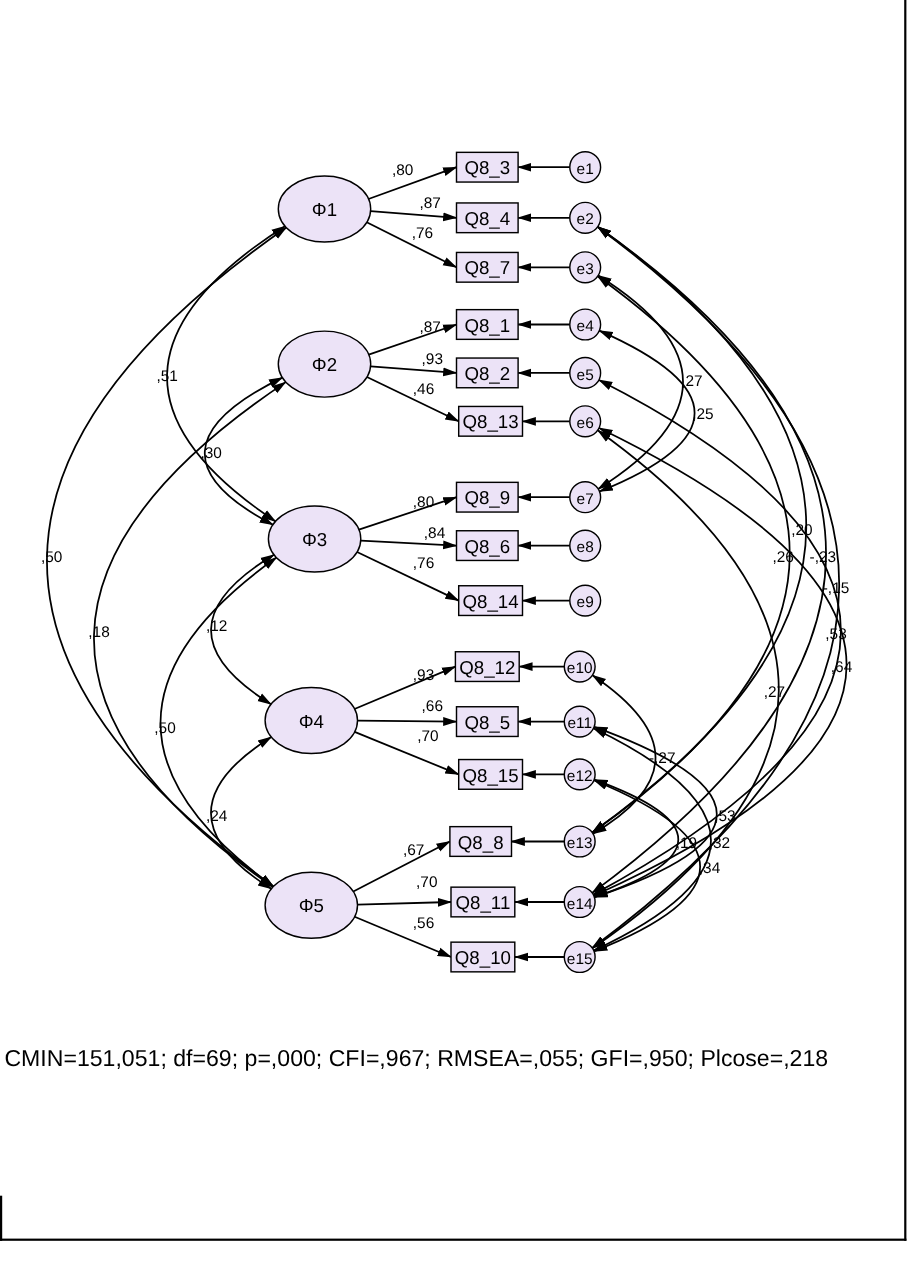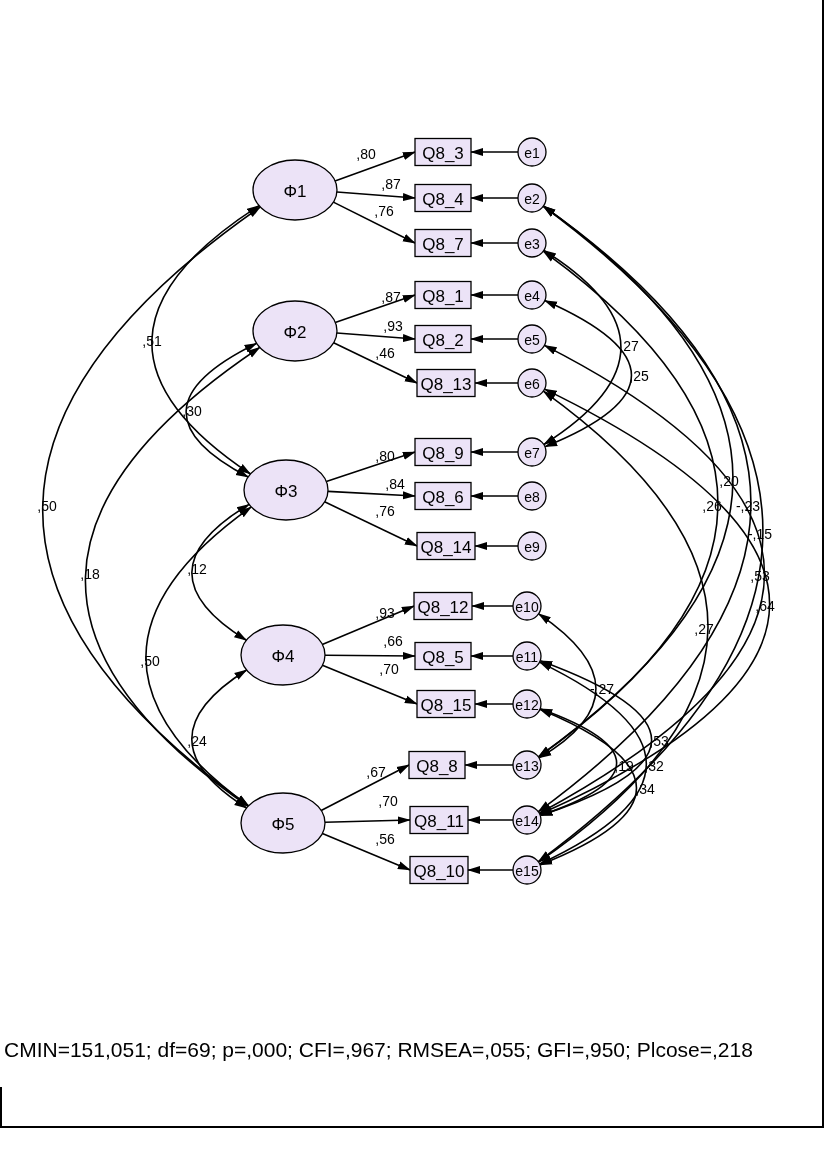--- a/index.html
+++ b/index.html
@@ -1,20 +1,20 @@
 <!DOCTYPE html>
 <html><head>
 <meta charset="utf-8">
 <style>
   html,body{margin:0;padding:0;background:#fff;}
   .page{position:relative;width:827px;height:1169px;background:#ffffff;
         font-family:"Liberation Sans",sans-serif;overflow:hidden;}
   svg{position:absolute;left:0;top:0;}
   svg text{font-family:"Liberation Sans",sans-serif;fill:#000;}
-  .fit-stats{position:absolute;left:4px;top:1038px;font-size:21px;color:#000;
+  .fit-stats{position:absolute;left:4px;top:951px;font-size:21px;color:#000;
              white-space:nowrap;}
   .border-line{position:absolute;background:#000;}
   #border-right{left:822px;top:0;width:2px;height:1128px;}
   #border-bottom{left:0;top:1126px;width:824px;height:2px;}
   #border-left{left:0;top:1087px;width:2px;height:41px;}
 </style>
 </head>
 <body>
 
 <div class="page">

